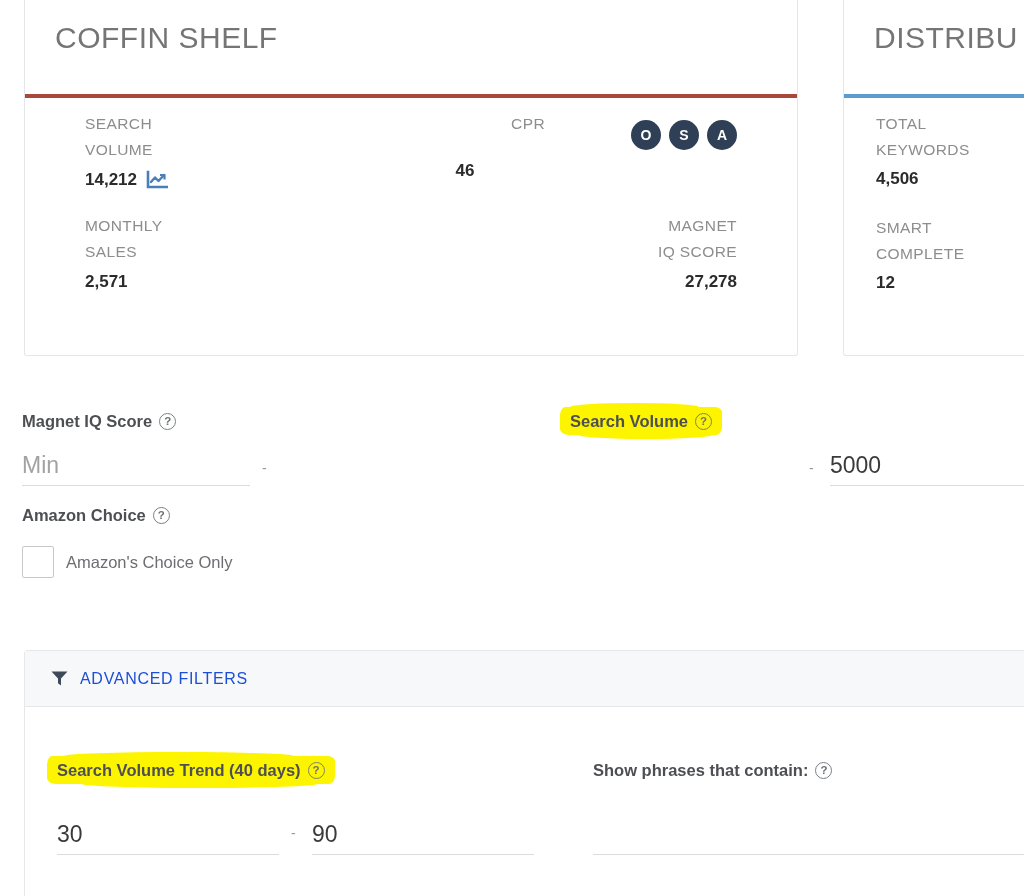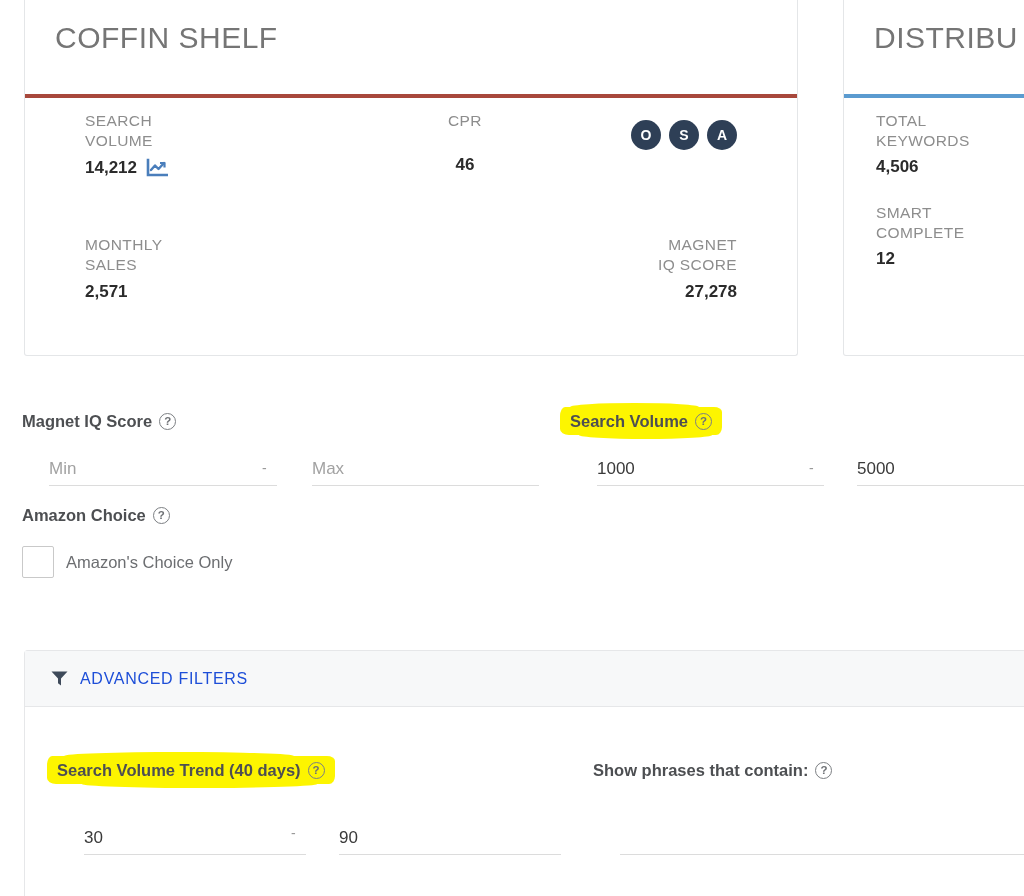--- a/index.html
+++ b/index.html
@@ -36,35 +36,35 @@
 
   
   .metrics-left {
     position: absolute; top: 112px; left: 0; right: 0;
     padding: 0 30px;
   }
   .metrics-row { position: relative; height: 100px; }
   .metric { position: absolute; top: 0; }
   .m-label {
     font-size: 15.5px;
-    line-height: 20px;
+    line-height: 26px;
     color: #8d8d8d;
     letter-spacing: 0.4px;
     font-weight: 400;
     text-transform: uppercase;
     white-space: pre-line;
   }
   .m-value {
     font-size: 17px;
     color: #2b2b2b;
     font-weight: 700;
     margin-top: 7px;
     display: flex; align-items: center; gap: 9px;
   }
-  .align-center { text-align: center; }
+  .align-center { text-align: right; }
   .align-right  { text-align: right; }
   .align-right .m-value { justify-content: flex-end; }
   .align-center .m-value { justify-content: center; margin-top: 24px; }
 
   
   .trend-icon { display: inline-block; width: 22px; height: 20px; }
 
   
   .badges { display: flex; gap: 8px; justify-content: flex-end; margin-top: 9px; }
   .badge {
@@ -108,21 +108,21 @@
   .hl > .hl-bg::before { left: 6%; right: 14%; top: -4px; height: 8px; border-radius: 50%; }
   .hl > .hl-bg::after  { left: 12%; right: 6%; bottom: -4px; height: 8px; border-radius: 50%; }
   .hl > span, .hl > .qmark { position: relative; z-index: 1; }
 
   
   .input-row { position: relative; height: 48px; }
   .field {
     position: absolute; bottom: 8px;
     border-bottom: 1.5px solid #dcdcdc;
     padding-bottom: 6px;
-    font-size: 17px; color: #3a3a3a; margin-left: 27px;
+    font-size: 23px; color: #3a3a3a;
   }
   .field.ph { color: #a2a2a2; }
   .dash { position: absolute; bottom: 18px; font-size: 14px; color: #9a9a9a; }
 
   
   .cbrow { display: flex; align-items: center; gap: 12px; margin-top: 12px; }
   .cbox { width: 32px; height: 32px; border: 1.5px solid #c9c9c9; background:#fff; border-radius:2px; }
   .cbtext { font-size: 16.5px; color: #6c6e71; }
 
   
@@ -180,21 +180,21 @@
         <div class="metric align-right" style="right:30px; width:220px;">
           <div class="badges">
             <span class="badge">O</span>
             <span class="badge">S</span>
             <span class="badge">A</span>
           </div>
         </div>
 
       </div>
 
-      <div class="metrics-row" style="margin-top:24px;">
+      <div class="metrics-row" style="margin-top:2px;">
 
         <div class="metric" style="left:30px;">
           <div class="m-label">MONTHLY
 SALES</div>
           <div class="m-value">2,571</div>
         </div>
 
         <div class="metric align-right" style="right:30px; width:220px;">
           <div class="m-label">MAGNET
 IQ SCORE</div>
@@ -236,23 +236,21 @@
           <span class="hl-bg"></span>
           <span>Search Volume</span>
           <span class="qmark">?</span>
         </span>
       </div>
     </div>
 
     <div class="input-row">
       <div class="field ph" style="left:22px; width:228px;">Min</div>
       <div class="dash" style="left:262px;">-</div>
-      <div class="field ph" style="left:285px; width:227px;">Max</div>
-
-      <div class="field" style="left:570px; width:227px;">1000</div>
+
       <div class="dash" style="left:809px;">-</div>
       <div class="field" style="left:830px; width:210px;">5000</div>
     </div>
 
     <div style="position:relative; margin-top:12px;">
       <div style="position:absolute; left:22px; top:0;" class="filter-label">
         <span>Amazon Choice</span>
         <span class="qmark">?</span>
       </div>
       <div class="cbrow" style="position:absolute; left:22px; top:28px;">

